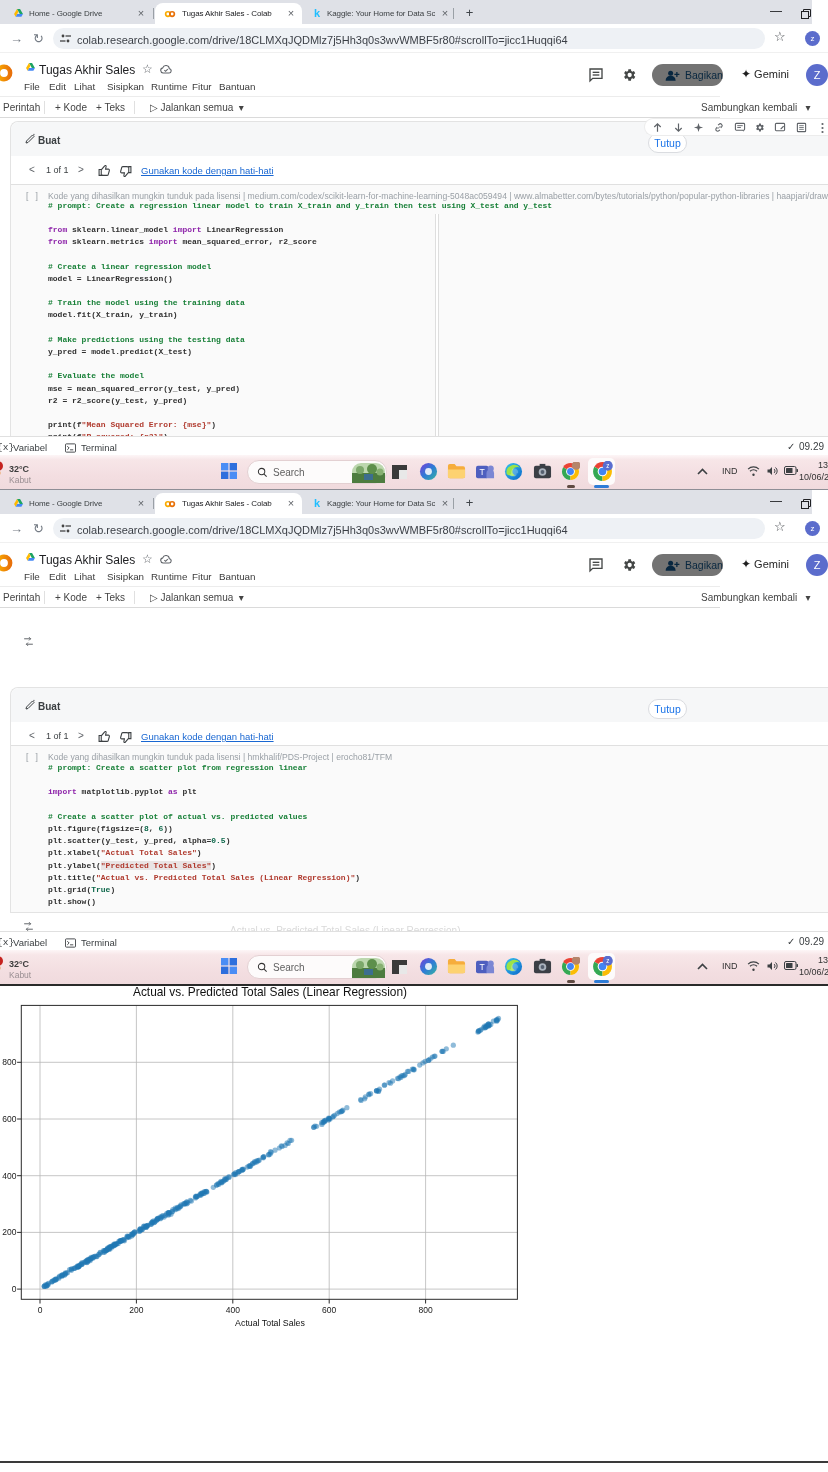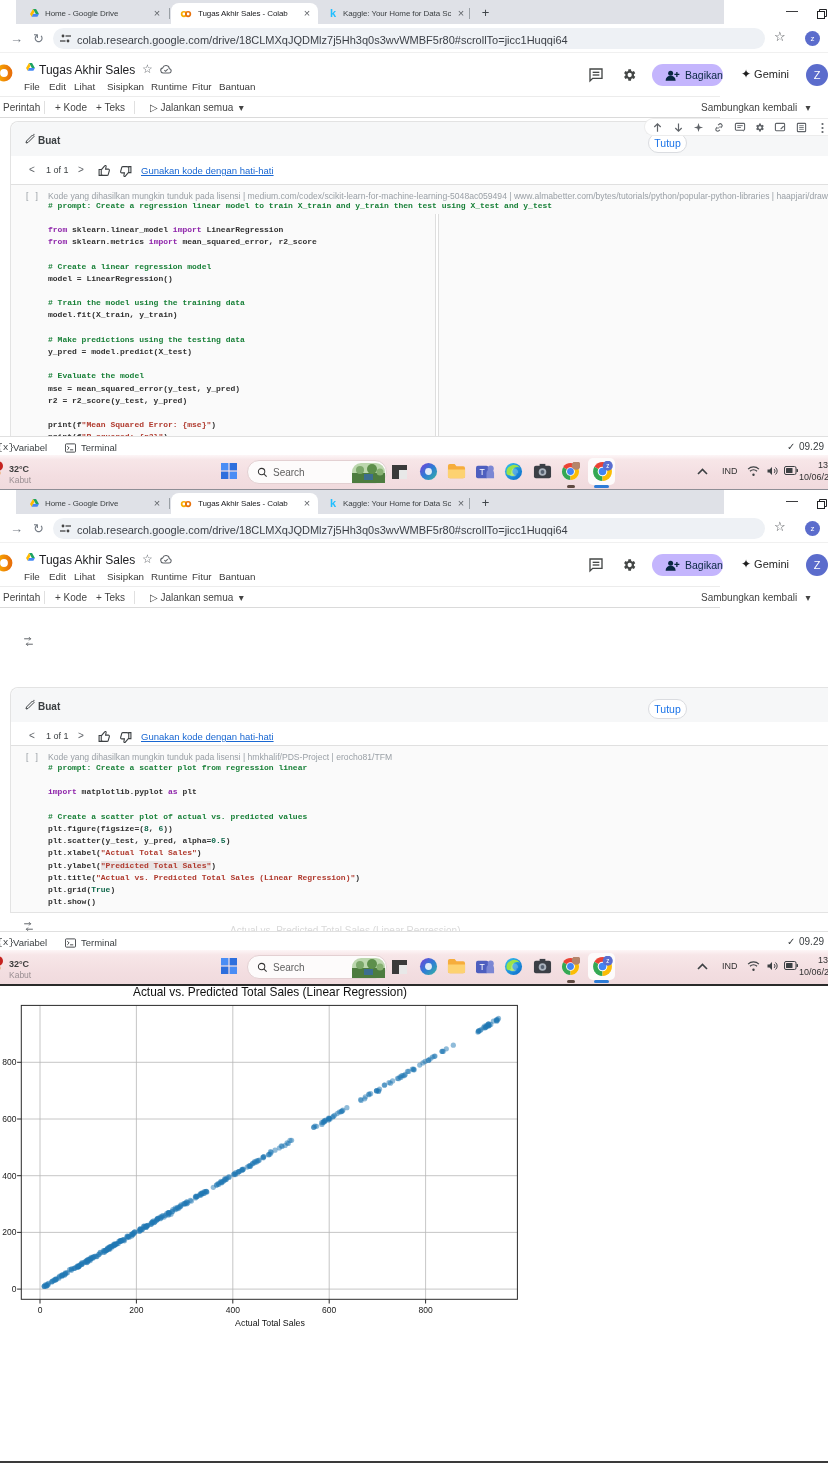--- a/index.html
+++ b/index.html
@@ -2,21 +2,21 @@
 <html><head>
 <meta charset="utf-8">
 <style>
 * { margin:0; padding:0; box-sizing:border-box; }
 html,body { width:828px; height:1472px; overflow:hidden; background:#fff; }
 body { font-family:"Liberation Sans", sans-serif; position:relative; }
 .abs { position:absolute; }
 .win { position:absolute; left:0; width:828px; }
 
 
-.tabstrip { position:absolute; left:16px; width:708px; height:24px; background:#dfe1e7; }
+.tabstrip { position:absolute; left:0; width:812px; height:24px; background:#dfe1e7; }
 .tab { position:absolute; top:3px; height:21px; font-size:8px; letter-spacing:-0.1px; color:#3c4043; }
 .tab .ticon { position:absolute; left:8px; top:5px; width:11px; height:11px; }
 .tab .ttext { position:absolute; left:24px; top:6px; white-space:nowrap; overflow:hidden; max-width:108px; }
 .tab .tx { position:absolute; top:4px; width:12px; height:12px; color:#5f6368; font-size:11px; line-height:12px; text-align:center; }
 .tab.active { background:#fff; border-radius:8px 8px 0 0; color:#202124; }
 .tabsep { position:absolute; top:8px; width:1px; height:11px; background:#9aa0a6; }
 .newtab { position:absolute; top:5px; width:17px; height:17px; color:#3f4449; font-size:13px; line-height:16px; text-align:center; }
 .winctl { position:absolute; top:0; height:24px; color:#202124; }
 
 
@@ -29,21 +29,21 @@
 
 
 .chead { position:absolute; left:0; width:828px; height:43px; background:#fff; }
 .clogo { position:absolute; left:-5px; top:11px; width:18px; height:18px; }
 .ctitle { position:absolute; left:39px; top:10px; font-size:12px; color:#202124; }
 .cstar { position:absolute; left:142px; top:9px; font-size:12px; color:#5f6368; }
 .ccloud { position:absolute; left:159px; top:10px; width:14px; height:13px; color:#5f6368; }
 .cmenus { position:absolute; left:0; top:28px; font-size:9.8px; color:#3c3c3c; }
 .cmenus span { position:absolute; white-space:nowrap; }
 .hicon { position:absolute; top:14px; width:16px; height:16px; color:#444746; }
-.bagikan { position:absolute; left:652px; top:11px; width:71px; height:22px; background:#c4b5fd; border-radius:11px; color:#07263f; font-size:10.5px; }
+.bagikan { position:absolute; left:652px; top:11px; width:71px; height:22px; background:#737373; border-radius:11px; color:#07263f; font-size:10.5px; }
 .bagikan span{ position:absolute; left:33px; top:5px; }
 .gemini { position:absolute; left:741px; top:14px; font-size:11px; color:#1f1f1f; }
 .avatar-b { position:absolute; left:806px; top:11px; width:22px; height:22px; border-radius:50%; background:#5b6ccc; color:#fff; font-size:11px; line-height:22px; text-align:center; }
 
 
 .ctool { position:absolute; left:0; width:720px; height:22px; background:#fff; border-top:1px solid #ececec; border-bottom:1px solid #dadada; font-size:10px; color:#444; }
 .ctool .it { position:absolute; top:5px; white-space:nowrap; }
 
 
 .cellwrap { position:absolute; left:10px; right:0; border:1px solid #e3e3e3; border-right:none; border-radius:8px 0 0 0; background:#fff; }

